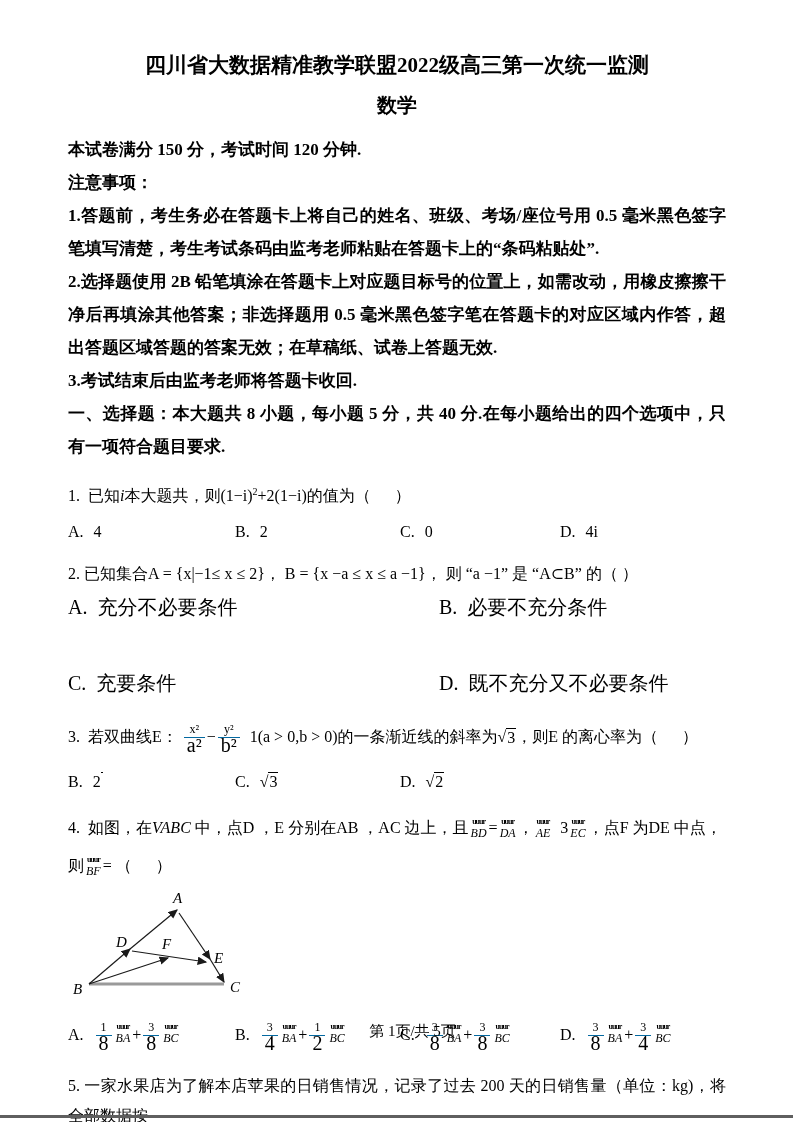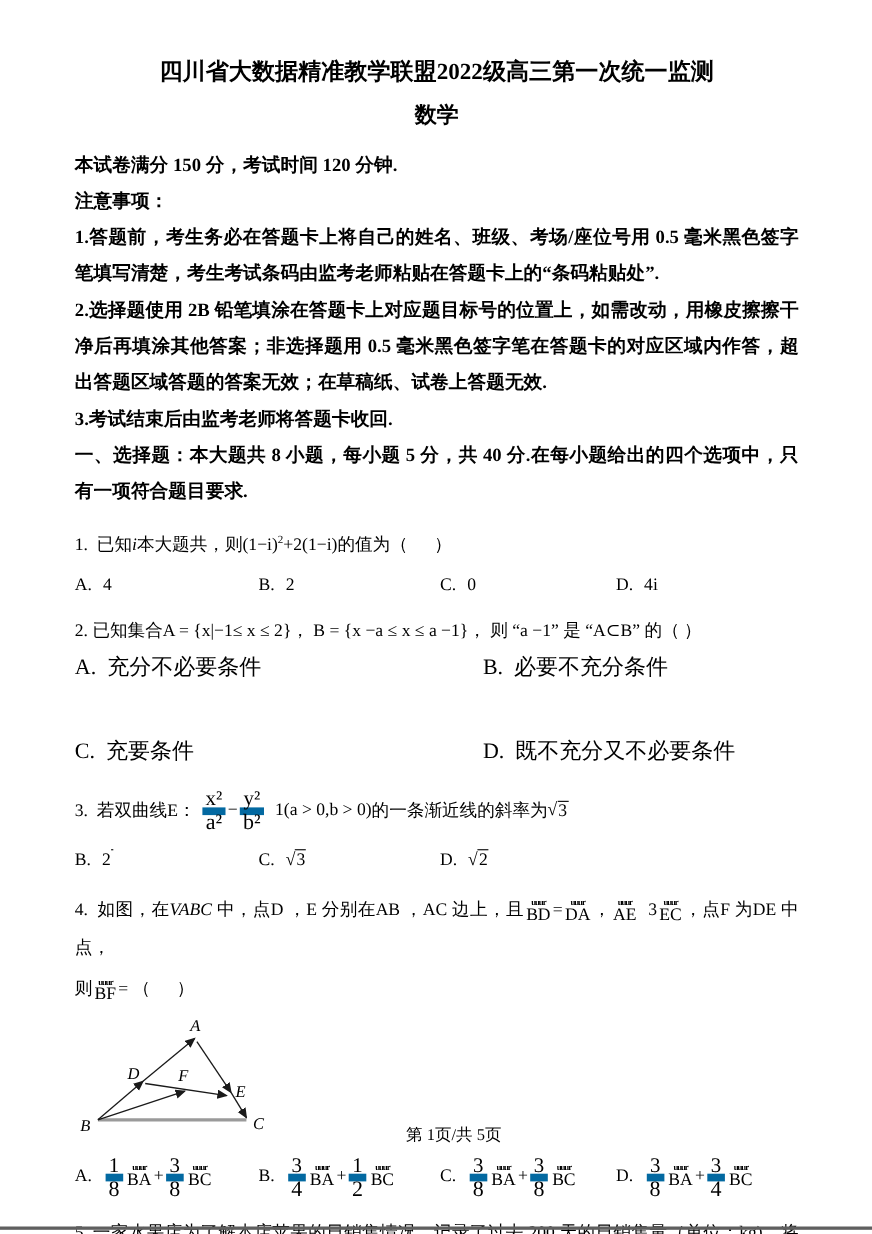--- a/index.html
+++ b/index.html
@@ -12,26 +12,26 @@
   .title{font-size:21px;font-weight:bold;text-align:center;margin:0 0 13px 0;line-height:27px;}
   .subtitle{font-size:20px;font-weight:bold;text-align:center;margin:0 0 15px 0;line-height:26px;}
   .bold-line{font-size:17px;font-weight:bold;line-height:33px;margin:0;text-align:justify;}
   .q{font-size:16px;line-height:30px;margin:0;text-align:justify;}
   .q .it{font-style:italic;}
   .opt-row{display:grid;grid-template-columns:167px 165px 160px 1fr;font-size:16px;line-height:30px;margin:2px 0 0 0;align-items:center;}
   .opt-row2{display:grid;grid-template-columns:327px 1fr;font-size:20px;line-height:32px;margin:2px 0 0 0;gap:44px;}
   .opt-label{margin-right:10px;}
   
   .frac{display:inline-block;text-align:center;vertical-align:middle;margin:0 2px;}
-  .frac .num{display:block;font-size:19px;line-height:15px;padding:0 3px;border-bottom:7px solid #0369a1;}
+  .frac .num{display:block;font-size:12px;line-height:15px;padding:0 3px;border-bottom:1px solid #0369a1;}
   .frac .den{display:block;font-size:20px;line-height:15px;padding:0 3px;}
   
   .vec{display:inline-block;text-align:center;vertical-align:-4px;margin:0 2px;}
   .vec .arr{display:block;font-size:8px;line-height:6px;letter-spacing:-1px;font-weight:bold;}
-  .vec .bt{display:block;font-size:16px;line-height:16px;}
+  .vec .bt{display:block;font-style:italic;font-size:12px;line-height:16px;}
   
   .radpre{font-style:normal;}
   .rad{border-top:1.3px solid #000;padding:0 1px;}
   sup.small{font-size:10px;vertical-align:super;}
   .q3line{display:flex;align-items:center;font-size:16px;margin:12px 0 4px 0;height:52px;}
   .q3line .seg{white-space:pre;}
   .figure-wrap{margin:6px 0 4px 4px;}
   .q4opts{display:grid;grid-template-columns:167px 165px 160px 1fr;font-size:16px;margin:6px 0 0 0;align-items:center;height:48px;}
   .q4opt{display:flex;align-items:center;}
   .footer{position:absolute;left:16px;top:1022px;width:100%;text-align:center;font-size:15px;}
@@ -79,20 +79,21 @@
       </span>
     <span>−</span>
     <span class="frac it">
         <span class="num">y²</span>
         <span class="den">b²</span>
       </span>
     <span class="seg">  1(a &gt; 0,b &gt; 0)</span>
     <span>的一条渐近线的斜率为</span>
     <span class="radpre">√</span>
       <span class="rad">3</span>
+    <span class="seg">，则E 的离心率为（      ）</span>
   </div>
   <div class="opt-row">
     <div><span class="opt-label">B.</span><span>2</span><span class="rad"></span></div>
     <div><span class="opt-label">C.</span><span>√</span><span class="rad">3</span></div>
     <div><span class="opt-label">D.</span><span>√</span><span class="rad">2</span></div>
   </div>
 
   <p class="q" style="margin-top:14px;line-height:34px;">
     <span class="sp">4.  如图，在</span><span class="it">VABC</span><span> 中，点D ，E 分别在AB ，AC 边上，且</span><span class="vec"><span class="arr">uuur</span><span class="bt">BD</span></span><span>=</span><span class="vec"><span class="arr">uuur</span><span class="bt">DA</span></span><span>，</span><span class="vec"><span class="arr">uuur</span><span class="bt">AE</span></span><span class="sp">  </span><span>3</span><span class="vec"><span class="arr">uuur</span><span class="bt">EC</span></span><span>，点F 为DE 中点，</span>
   </p>

